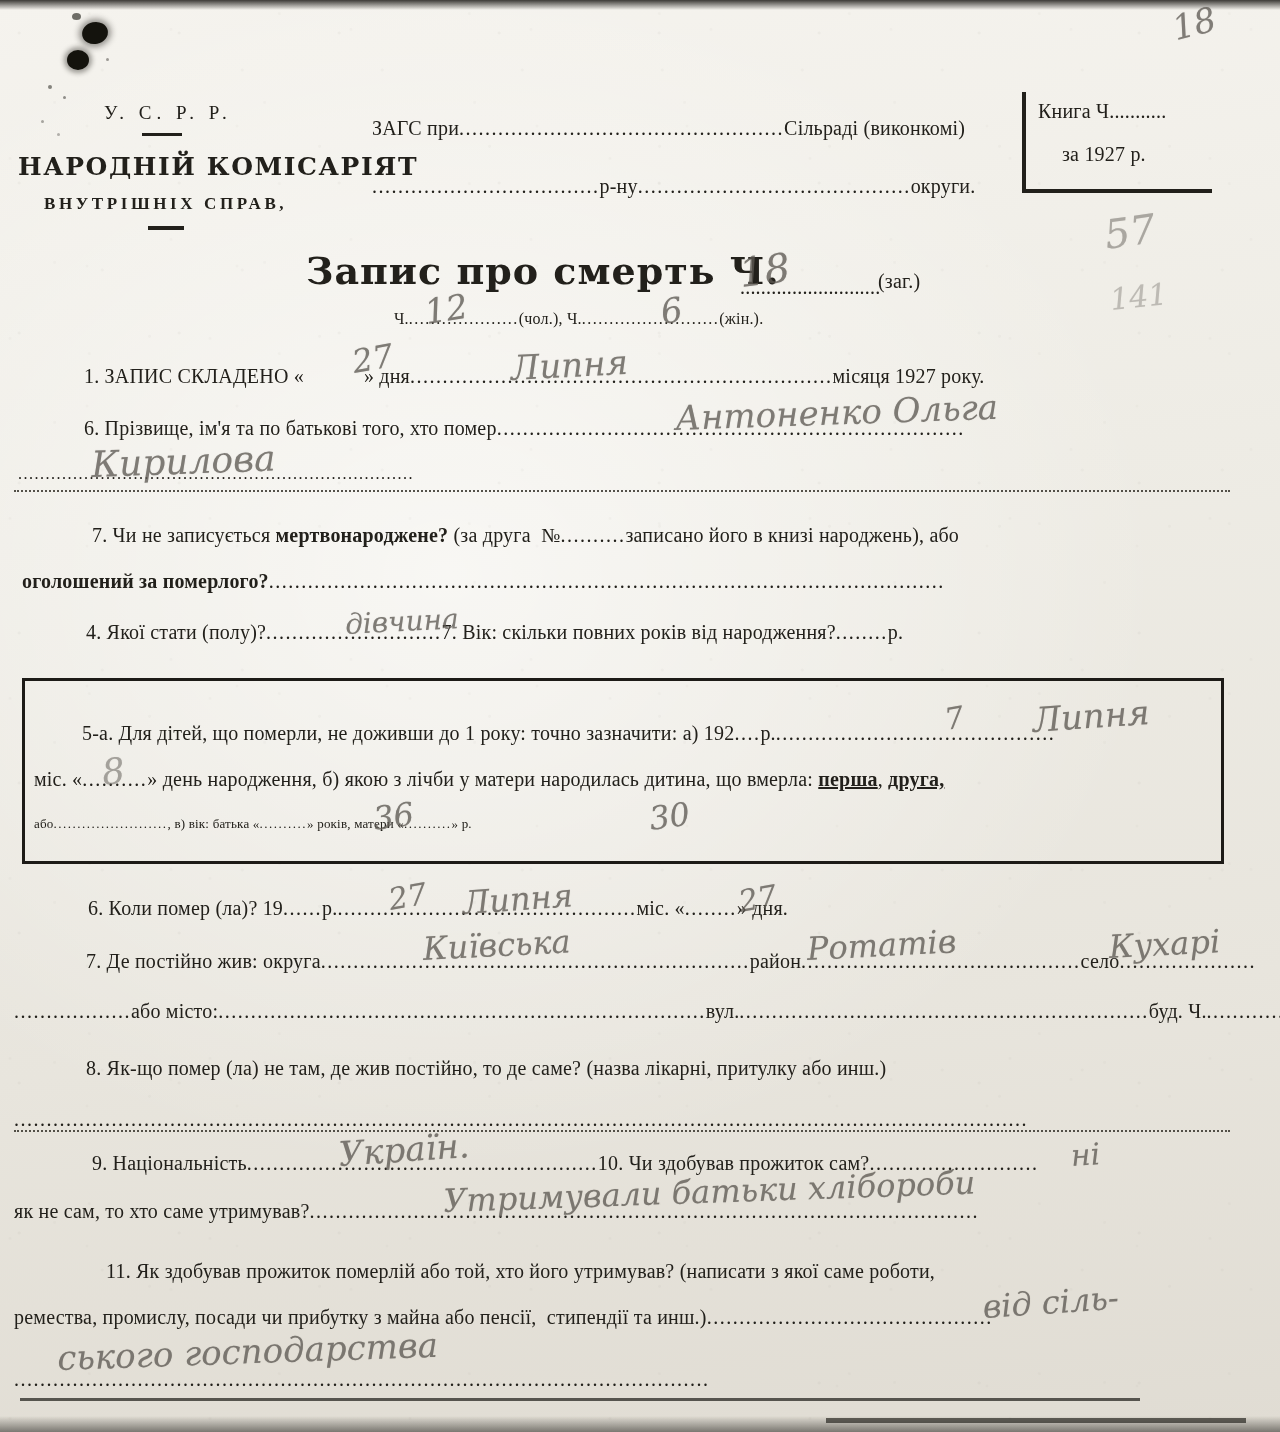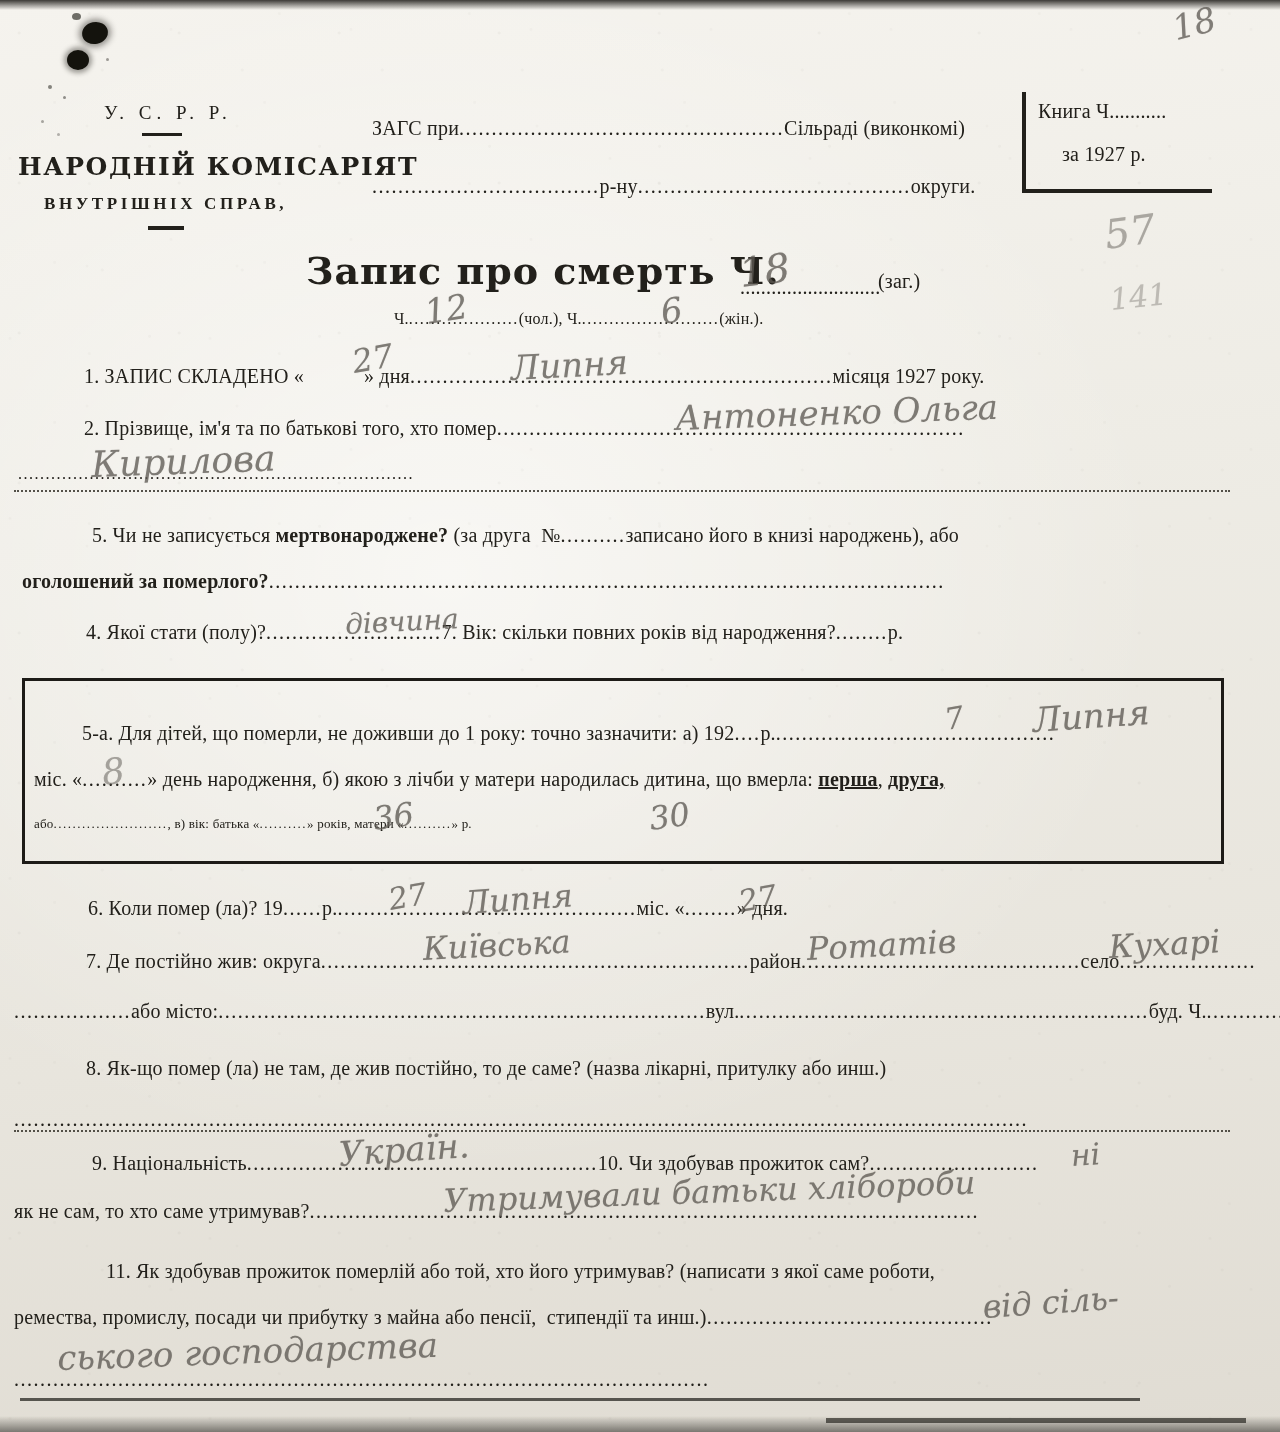--- a/index.html
+++ b/index.html
@@ -231,27 +231,27 @@
   <div class="printed title-zag">(заг.)</div>
 
   <div class="printed title-sub"><span>Ч.</span><span class="dots">....................</span><span>(чол.),</span><span> </span><span>Ч.</span><span class="dots">.........................</span><span>(жін.).</span></div>
   <div class="hw" style="left:428px; top:292px; font-size:34px; transform:rotate(-9deg);">12</div>
   <div class="hw" style="left:664px; top:292px; font-size:34px; transform:rotate(-9deg);">6</div>
 
   <div class="printed item item-1"><span>1. ЗАПИС СКЛАДЕНО «</span><span style="display:inline-block; width:60px;"></span><span>» дня</span><span class="dots">.................................................................</span><span>місяця 1927 року.</span></div>
   <div class="hw" style="left:356px; top:343px; font-size:32px; transform:rotate(-10deg);">27</div>
   <div class="hw" style="left:512px; top:348px; font-size:34px; transform:rotate(-3deg);">Липня</div>
 
-  <div class="printed item item-2"><span>2. Прізвище, ім'я та по батькові того, хто помер</span><span class="dots">........................................................................</span></div>
+  <div class="printed item item-2"><span>6. Прізвище, ім'я та по батькові того, хто помер</span><span class="dots">........................................................................</span></div>
   <div class="hw" style="left:676px; top:398px; font-size:34px; transform:rotate(-2deg);">Антоненко Ольга</div>
   <div class="printed item-2b"><span class="dots">........................................................................</span></div>
   <div class="rule" style="left:14px; top:490px; width:1216px;"></div>
   <div class="hw" style="left:92px; top:444px; font-size:36px; transform:rotate(-2deg);">Кирилова</div>
 
-  <div class="printed item item-3"><span>5. Чи не записується </span><span class="bold">мертвонароджене?</span><span> (за друга  №</span><span class="dots">..........</span><span>записано його в книзі народжень), або</span></div>
+  <div class="printed item item-3"><span>7. Чи не записується </span><span class="bold">мертвонароджене?</span><span> (за друга  №</span><span class="dots">..........</span><span>записано його в книзі народжень), або</span></div>
   <div class="printed item item-3b"><span>оголошений за померлого?</span><span class="dots" style="font-weight:normal;">........................................................................................................</span></div>
 
   <div class="printed item item-4"><span>4. Якої стати (полу)?</span><span class="dots">...........................</span><span>7. Вік: скільки повних років від народження?</span><span class="dots">........</span><span>р.</span></div>
   <div class="hw" style="left:346px; top:608px; font-size:28px; transform:rotate(-3deg);">дівчина</div>
 
   <div class="box-5a"></div>
 
   <div class="printed item-5a"><span>5-а. Для дітей, що померли, не доживши до 1 року: точно зазначити: а) 192</span><span class="dots">....</span><span>р.</span><span class="dots">...........................................</span></div>
   <div class="hw" style="left:948px; top:702px; font-size:30px; transform:rotate(-10deg);">7</div>
   <div class="hw" style="left:1034px; top:700px; font-size:34px; transform:rotate(-4deg);">Липня</div>

